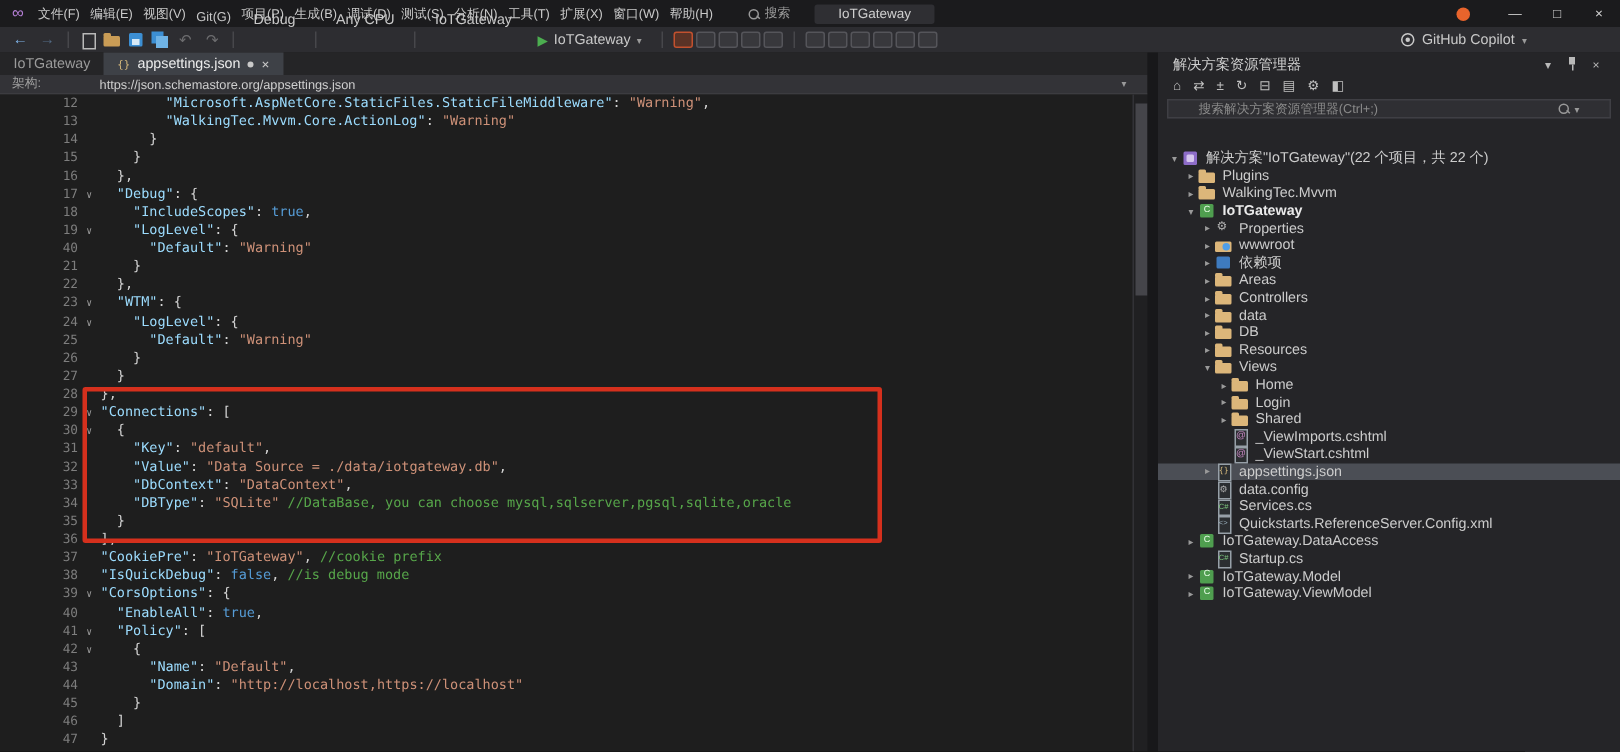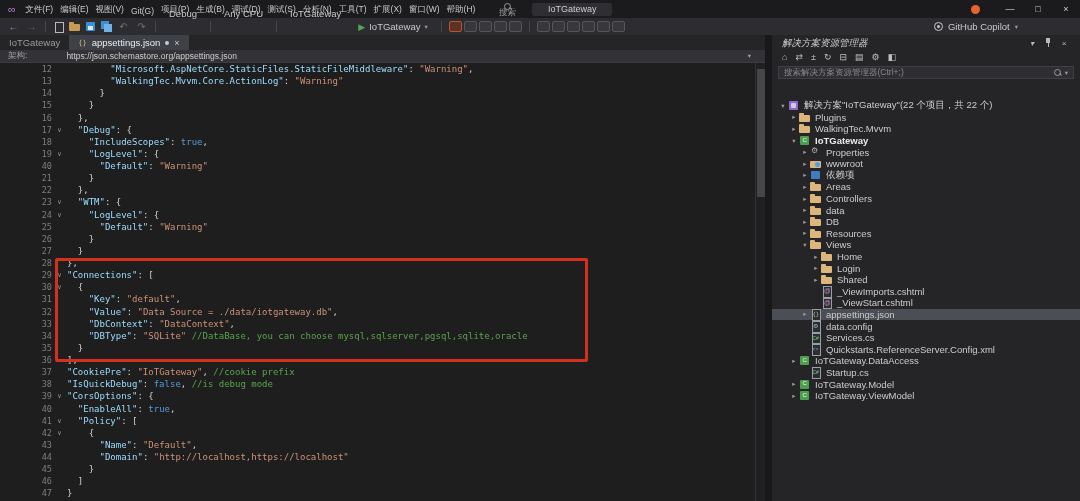--- a/index.html
+++ b/index.html
@@ -4,21 +4,21 @@
 <style>
   * { margin:0; padding:0; box-sizing:border-box; cursor:default; }
   body { background:#000; font-family:"Liberation Sans",sans-serif; }
   .app { position:relative; width:1080px; height:501px; background:#1e1e1e; overflow:hidden; color:#c9c9c9; }
 
   
   .titlebar { position:absolute; left:0; top:0; width:1080px; height:18px; background:#1b1b1d; display:flex; align-items:center; font-size:8.5px; color:#c9c9c9; }
   .vs-logo { color:#b57fd6; font-size:11px; margin:0 6px 0 8px; }
   .menubar { display:flex; align-items:flex-end; height:14px; }
   .menu-item { padding:0 3.5px; white-space:nowrap; }
-  .title-search { display:flex; align-items:center; gap:4px; margin-left:14px; color:#9a9a9a; padding:0 6px; height:13px;flex-direction:column; }
+  .title-search { display:flex; align-items:center; gap:4px; margin-left:14px; color:#9a9a9a; padding:0 6px; height:13px; }
   .mag { position:relative; width:7px; height:7px; }
   .mag::before { content:""; position:absolute; left:0; top:0; width:5px; height:5px; border:1px solid #9a9a9a; border-radius:50%; }
   .mag::after { content:""; position:absolute; left:5px; top:5px; width:3px; height:1px; background:#9a9a9a; transform:rotate(45deg); }
   .win-title { height:13px; background:#2f2f33; border-radius:2px; padding:0 16px; display:flex; align-items:center; color:#cfcfcf; margin-left:10px; font-size:9px; }
   .tb-right { position:absolute; right:0; top:0; height:18px; display:flex; align-items:center; }
   .notif { width:9px; height:9px; border-radius:50%; background:#e8642c; margin-right:16px; }
   .winbtn { width:28px; height:18px; display:flex; align-items:center; justify-content:center; color:#cfcfcf; font-size:9px; }
 
   
   .toolbar { position:absolute; left:0; top:18px; width:1080px; height:17px; background:#2d2d31; display:flex; align-items:center; font-size:9.5px; gap:3px; padding-left:6px; }
@@ -66,28 +66,28 @@
   .tk-p { color:#d4d4d4; } .tk-k { color:#9cdcfe; } .tk-s { color:#ce9178; } .tk-b { color:#569cd6; } .tk-c { color:#57a64a; }
 
   .redbox { position:absolute; left:55px; top:258px; width:533px; height:104px; border:3px solid #d5301d; border-radius:2px; pointer-events:none; z-index:6; }
 
   .vscroll { position:absolute; left:755px; top:63px; width:10px; height:438px; background:#202022; border-left:1px solid #323236; }
   .vthumb { position:absolute; left:1px; top:6px; width:8px; height:128px; background:#45454a; }
   .splitter { position:absolute; left:765px; top:35px; width:7px; height:466px; background:#18181a; }
 
   
   .explorer { position:absolute; left:772px; top:35px; width:308px; height:466px; background:#252528; }
-  .exp-header { height:14px; display:flex; align-items:center; font-size:9.5px; padding:2px 8px 0 10px; color:#cfcfcf;font-style:italic; }
+  .exp-header { height:14px; display:flex; align-items:center; font-size:9.5px; padding:2px 8px 0 10px; color:#cfcfcf; }
   .exp-title { flex:1; white-space:nowrap; }
   .hicon { width:16px; text-align:center; font-size:8px; color:#b9b9b9; }
   .pin { position:relative; width:16px; height:10px; }
   .pin::before { content:""; position:absolute; left:6px; top:0; width:4px; height:5px; background:#b9b9b9; }
   .pin::after { content:""; position:absolute; left:7.5px; top:5px; width:1px; height:4px; background:#b9b9b9; }
   .exp-toolbar { height:15px; display:flex; align-items:center; gap:8px; padding-left:10px; font-size:9px; color:#c0c0c0; }
-  .exp-search { margin:2px 6px; height:13px; background:#2f2f33; border:1px solid #3f3f44; display:flex; align-items:center; font-size:8.5px; color:#8a8a8a; padding:0 5px; gap:4px; }
+  .exp-search { margin:2px 6px; height:13px; background:#2f2f33; border:1px solid #3f3f44; display:flex; align-items:center; font-size:8.5px; color:#8a8a8a; padding:0 20px; gap:4px; }
   .exp-search .txt { flex:1; white-space:nowrap; overflow:hidden; }
   .tree { position:absolute; left:0; top:65px; right:0; bottom:0; font-size:9.5px; overflow:hidden; }
   .trow { height:11.6px; display:flex; align-items:center; white-space:nowrap; color:#cccccc; }
   .trow.sel { background:#4b4e55; }
   .tchev { width:10px; flex:none; color:#9a9a9a; font-size:6.5px; text-align:center; }
   .tlabel.bold { font-weight:bold; color:#eaeaea; }
   .ti { flex:none; width:13px; height:10px; position:relative; margin-right:3px; }
   .ti-folder::before { content:""; position:absolute; left:0; top:2.5px; width:11px; height:7px; background:#dcb67a; border-radius:1px; }
   .ti-folder::after { content:""; position:absolute; left:0; top:0.5px; width:5px; height:3px; background:#dcb67a; border-radius:1px; }
   .ti-www::before { content:""; position:absolute; left:0; top:2.5px; width:11px; height:7px; background:#dcb67a; border-radius:1px; }

